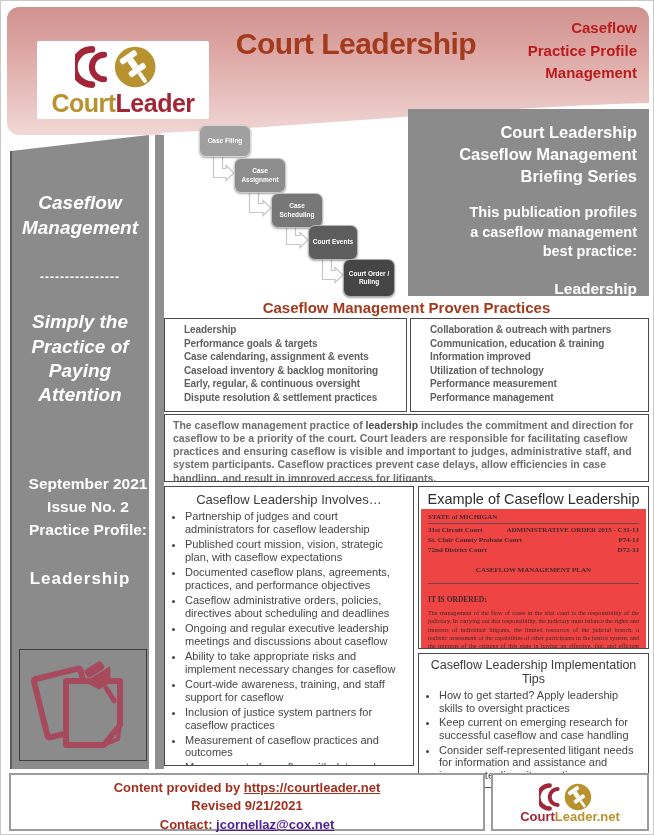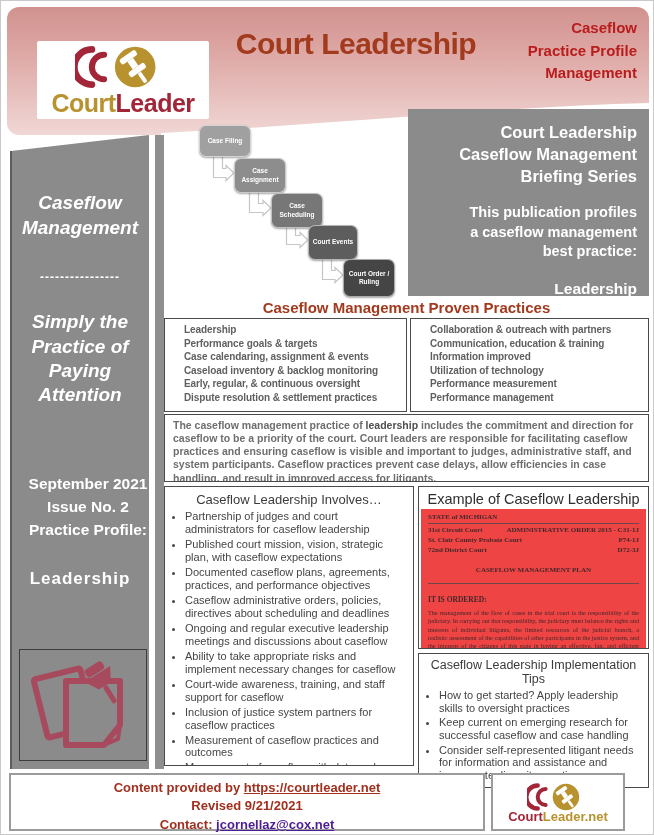--- a/index.html
+++ b/index.html
@@ -89,21 +89,21 @@
   
   .pin-frame{left:18px;top:648px;width:128px;height:112px;border:1.5px solid #3d3d3d;z-index:4;
              display:flex;align-items:center;justify-content:center;}
 
   
   .footer-left{left:8px;top:772px;width:476px;height:58px;border:2px solid #9b9b9b;background:#fff;
                text-align:center;font-size:13px;font-weight:bold;color:#A2301F;line-height:1.42;
                padding-top:4px;z-index:3;}
   .f-link{color:#A2301F;text-decoration:underline;cursor:pointer;}
   .f-email{color:#4c1d95;text-decoration:underline;cursor:pointer;}
-  .footer-right{left:490px;top:772px;width:134px;height:58px;border:2px solid #9b9b9b;background:#fff;
+  .footer-right{left:490px;top:772px;width:158px;height:58px;border:2px solid #9b9b9b;background:#fff;
                 display:flex;flex-direction:column;align-items:center;justify-content:center;z-index:3;}
   .f-logo-text{font-weight:bold;font-size:13px;line-height:1;margin-top:-2px;}
   .f-court{color:#A32638;} .f-leader{color:#B8922E;} .f-net{color:#B8922E;}
 </style>
 </head>
 <body>
 
 <div class="page">
 
   <div class="abs banner"></div>

